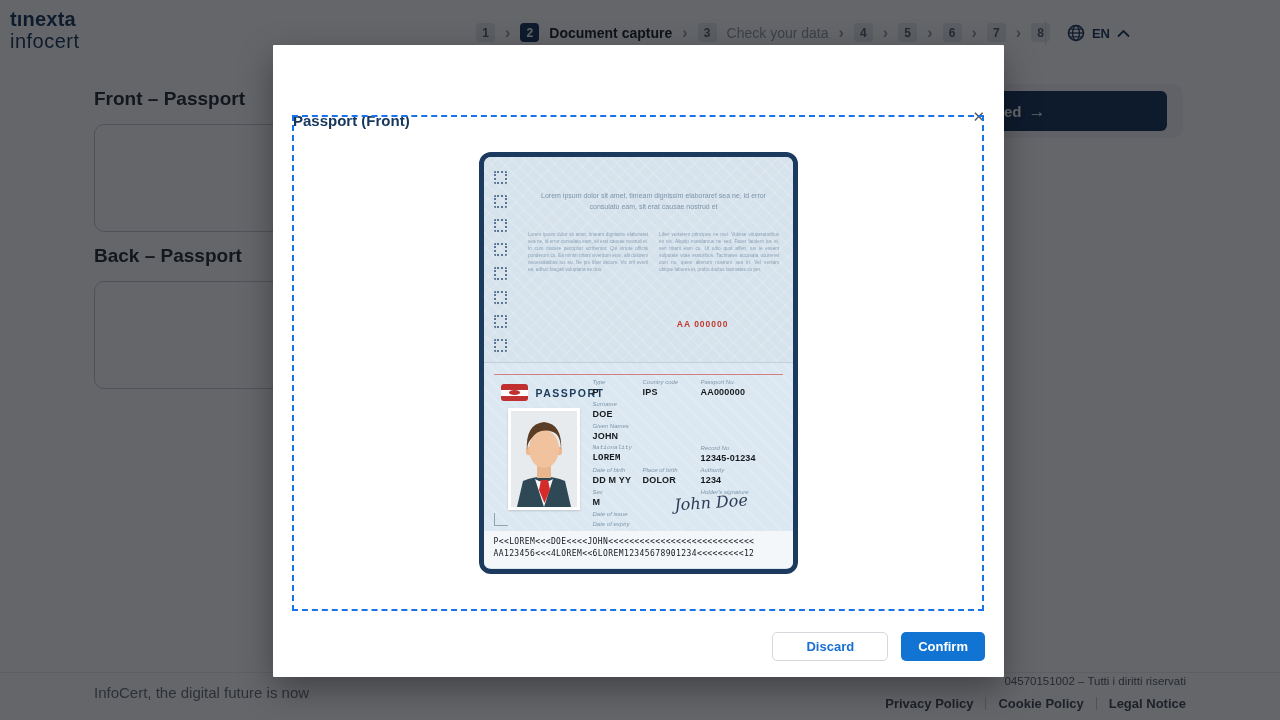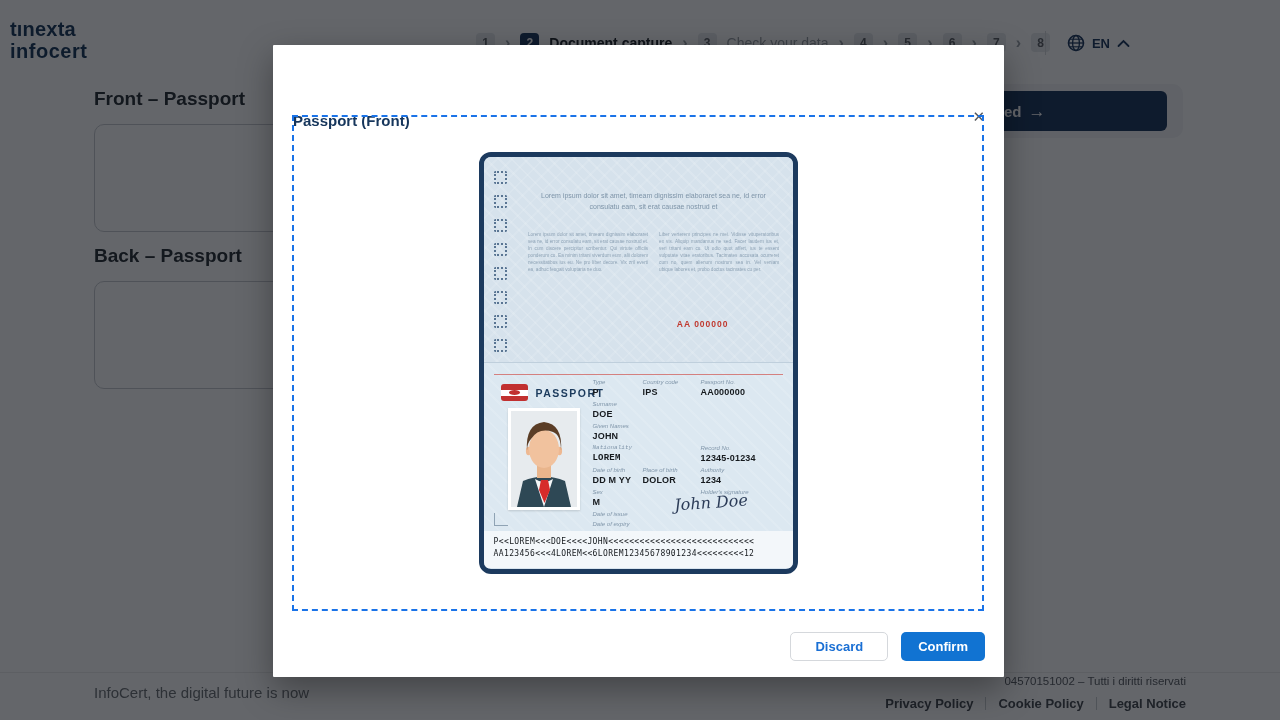--- a/index.html
+++ b/index.html
@@ -1,24 +1,24 @@
 <!DOCTYPE html>
 <html><head>
 <meta charset="utf-8">
 <style>
   * { margin:0; padding:0; box-sizing:border-box; }
   html,body { width:1280px; height:720px; overflow:hidden; background:#fff;
               font-family:"Liberation Sans", sans-serif; }
   .screen { position:relative; width:1280px; height:720px; background:#fff; overflow:hidden; }
 
   
-  .topbar { position:absolute; left:0; top:10px; width:1140px; height:64px; background:#fff; z-index:1; }
+  .topbar { position:absolute; left:0; top:0; width:1140px; height:64px; background:#fff; z-index:1; }
   .logo { position:absolute; left:10px; top:8px; color:#1b3a5c; cursor:pointer; }
   .logo-top { font-size:20px; font-weight:800; letter-spacing:0.2px; line-height:22px; }
-  .logo-bottom { font-size:20px; font-weight:700; letter-spacing:0.5px; line-height:22px; }
+  .logo-bottom { font-size:20px; font-weight:400; letter-spacing:0.5px; line-height:22px; }
 
   .stepper { position:absolute; left:476px; top:23px; display:flex; align-items:center; gap:10px; }
   .step-sq { width:19px; height:19px; border-radius:4px; background:#e7e9ec; color:#5f6368;
              font-size:12px; font-weight:700; display:flex; align-items:center; justify-content:center;
              cursor:pointer; flex:none; }
   .step-sq.active { background:#1f3a5f; color:#fff; }
   .step-label { font-size:14px; color:#9aa0a6; white-space:nowrap; }
   .step-label.active { color:#23282d; font-weight:700; }
   .sep { font-size:16px; color:#9aa0a6; line-height:1; font-weight:700; }
 
@@ -56,21 +56,21 @@
   .overlay { position:absolute; inset:0; background:rgba(5,8,14,0.62); z-index:40; }
   .modal { position:absolute; left:273px; top:45px; width:731px; height:632px; background:#fff;
            border-radius:1px; z-index:50; box-shadow:0 12px 34px rgba(0,0,0,0.35); }
   .modal-title { position:absolute; left:20px; top:66px; transform:translateY(-50%);
                  font-size:15px; font-weight:700; color:#16365c; top:75px; }
   .close-btn { position:absolute; right:19px; top:64px; background:none; border:none; font-size:15px;
                color:#55585c; cursor:pointer; line-height:1; }
   .dropzone { position:absolute; left:19px; top:70px; width:692px; height:496px;
               border:2px dashed #1a73e8; display:flex; align-items:center; justify-content:center; }
   .modal-actions { position:absolute; right:19px; bottom:16px; display:flex; gap:13px; }
-  .btn-discard { height:29px; padding:0 24px; background:#fff; border:1px solid #d5d8dc; border-radius:5px;
+  .btn-discard { height:29px; padding:0 33px; background:#fff; border:1px solid #d5d8dc; border-radius:5px;
                  color:#1a6fd4; font-weight:700; font-size:13px; cursor:pointer; }
   .btn-confirm { height:29px; padding:0 17px; background:#1173d2; border:none; border-radius:5px;
                  color:#fff; font-weight:700; font-size:13px; cursor:pointer; }
 
   
   .passport { position:relative; width:319px; height:422px; border:5px solid #1c3a5e; border-radius:12px;
               overflow:hidden; background:#d8e4ee; }
   .pp-top { position:relative; width:100%; height:206px; background:#d6e2ec; border-bottom:1px solid #bfcfdc;
             background-image:repeating-linear-gradient(45deg, rgba(255,255,255,0.14) 0 2px, transparent 2px 9px),
                              repeating-linear-gradient(-45deg, rgba(255,255,255,0.10) 0 2px, transparent 2px 11px); }

